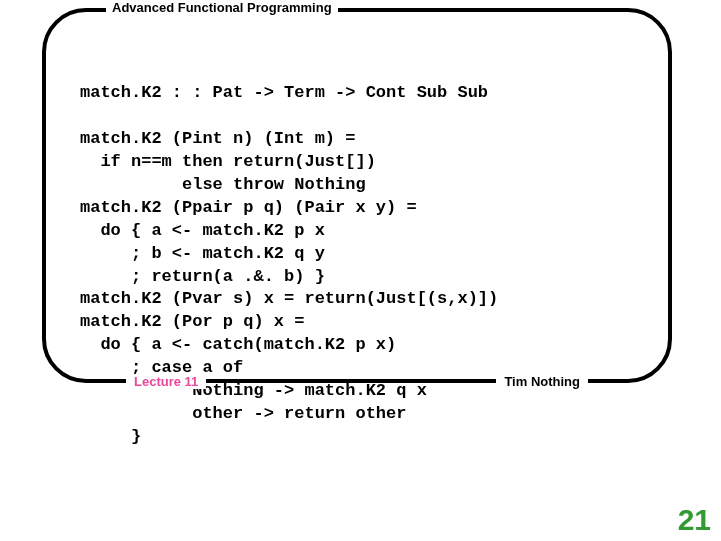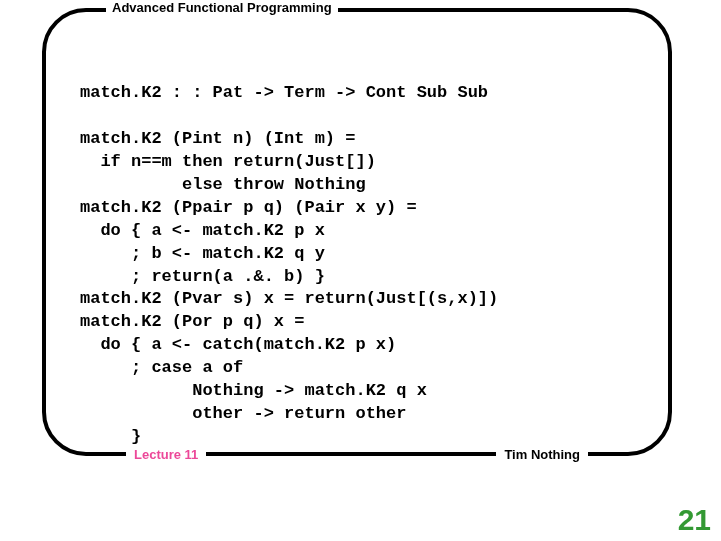--- a/index.html
+++ b/index.html
@@ -8,21 +8,21 @@
     height: 541px;
     background: #fff;
     position: relative;
     font-family: Arial, Helvetica, sans-serif;
   }
   .slide {
     position: absolute;
     top: 8px;
     left: 42px;
     width: 630px;
-    height: 448px;
+    height: 375px;
     border: 4px solid #000;
     border-radius: 44px;
     background: #fff;
   }
   .header-label {
     position: absolute;
     top: -12px;
     left: 60px;
     background: #fff;
     padding: 0 6px;

